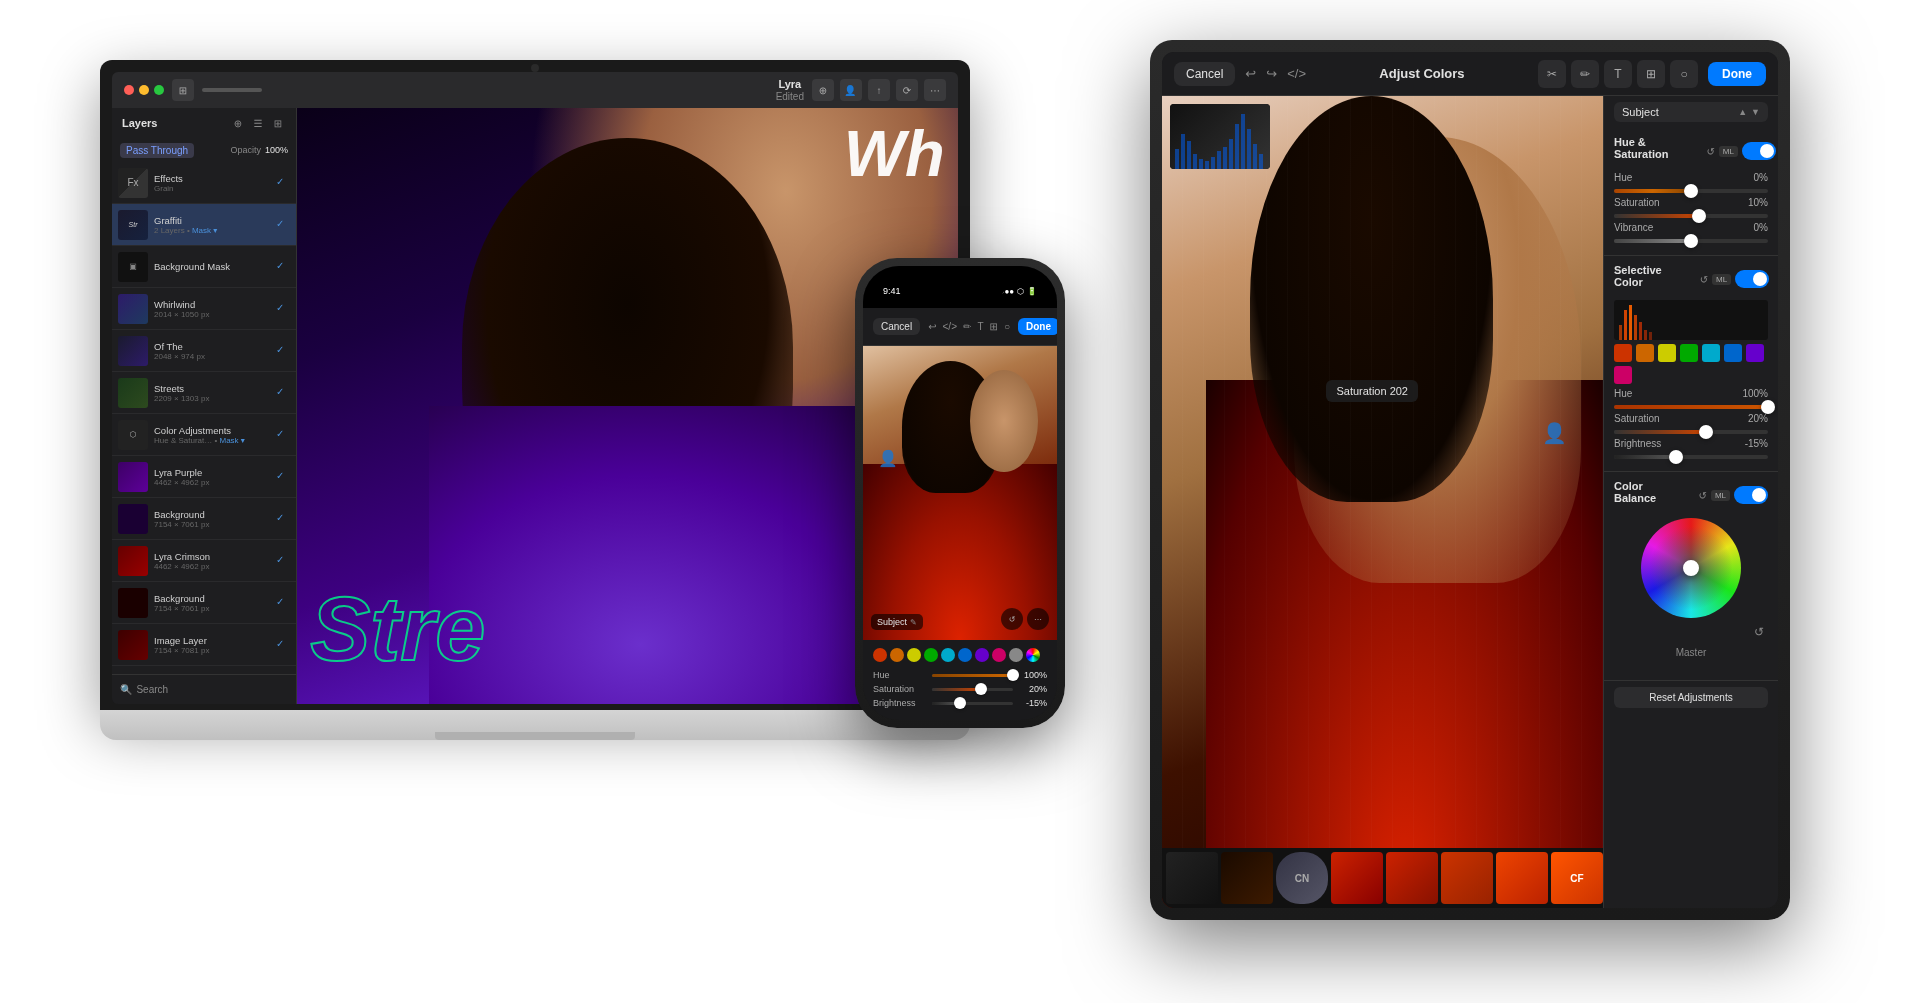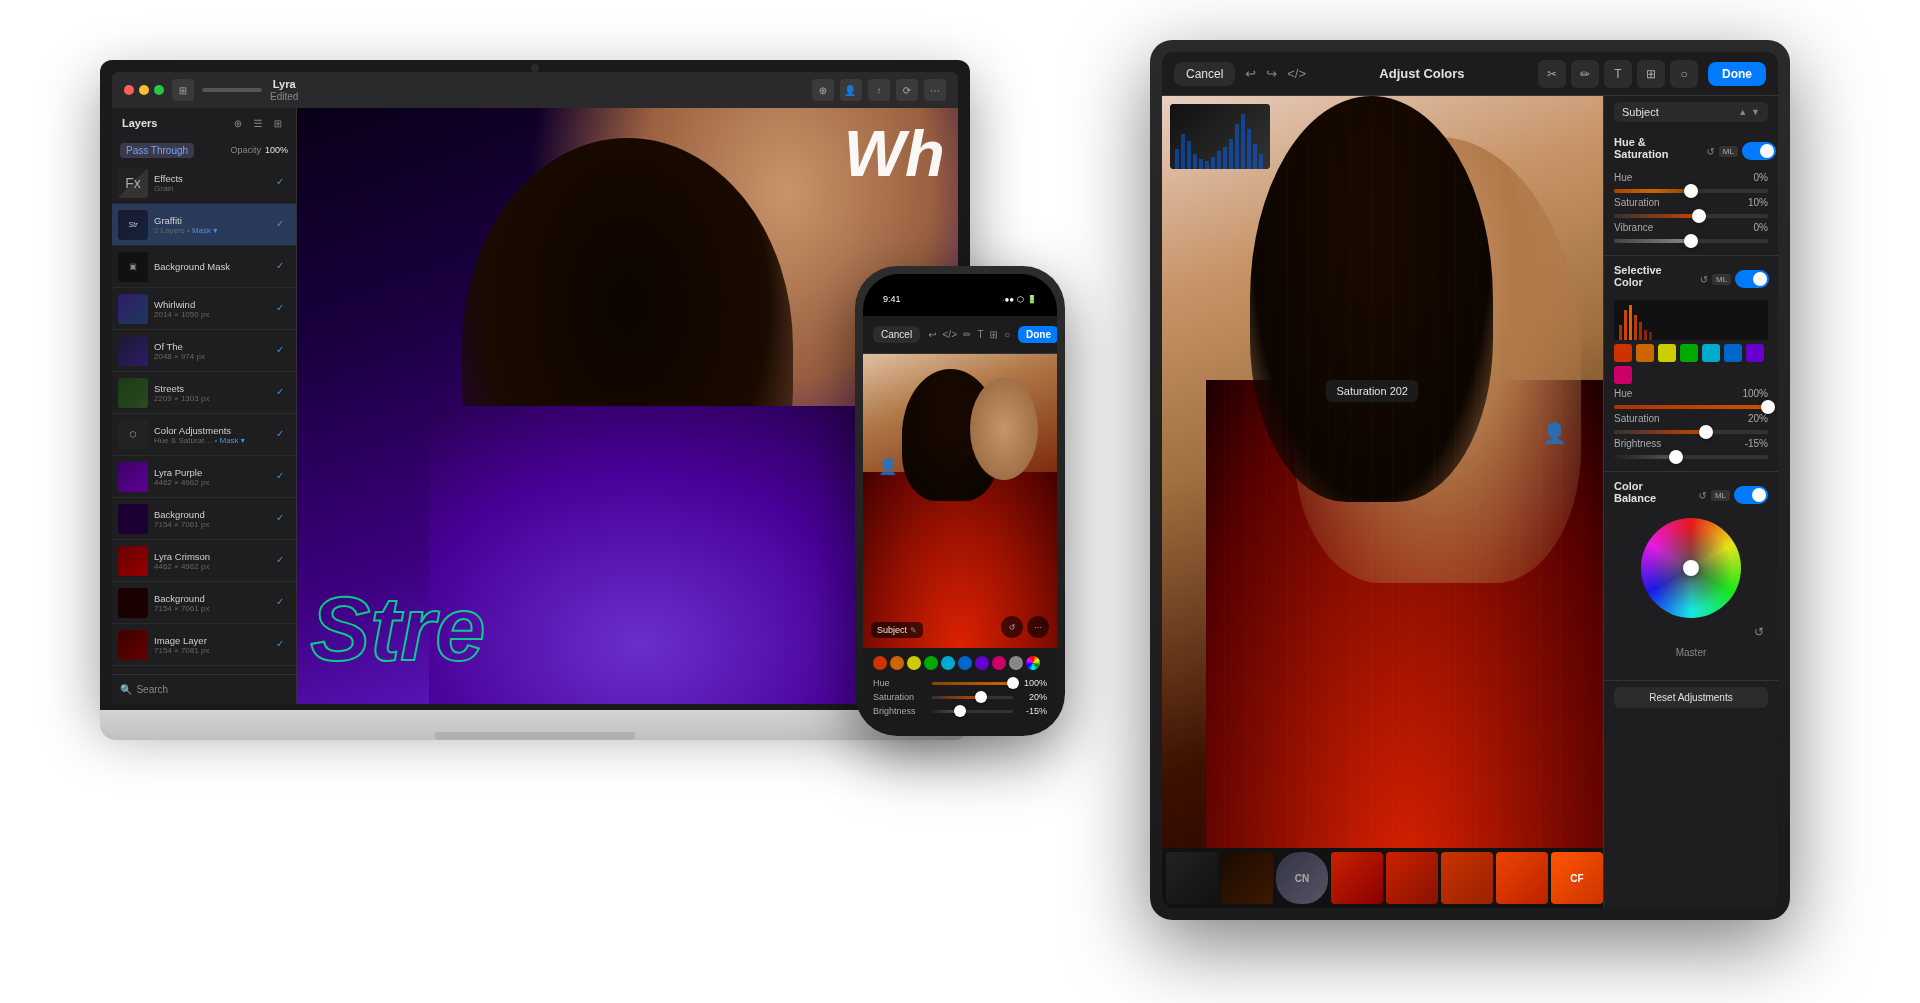--- a/index.html
+++ b/index.html
@@ -106,21 +106,21 @@
     }
 
     .mac-dot-red { background: #ff5f57; }
     .mac-dot-yellow { background: #febc2e; }
     .mac-dot-green { background: #28c840; }
 
     .mac-toolbar-center {
       flex: 1;
       display: flex;
       align-items: center;
-      justify-content: flex-start;
+      justify-content: flex-end;
       gap: 8px;
     }
 
     .mac-title {
       color: #e0e0e0;
       font-size: 11px;
       font-weight: 600;
       text-align: center;
       line-height: 1.2;
     }
@@ -551,21 +551,21 @@
     }
 
     .thumb-red { background: linear-gradient(135deg, #cc2200 0%, #880000 100%); }
     .thumb-dark { background: linear-gradient(135deg, #222 0%, #111 100%); }
 
     
     .iphone {
       position: absolute;
       left: 50%;
       transform: translateX(-50%);
-      top: 266px;
+      top: 258px;
       width: 210px;
       height: 470px;
     }
 
     .iphone-body {
       position: absolute;
       inset: 0;
       background: linear-gradient(180deg, #2c2c2c 0%, #1a1a1a 100%);
       border-radius: 42px;
       box-shadow: 0 20px 60px rgba(0,0,0,0.5);
@@ -907,21 +907,21 @@
               <div class="blend-mode-btn">Pass Through</div>
               <div style="display:flex;gap:4px;align-items:center;">
                 <span class="opacity-label">Opacity</span>
                 <span class="opacity-value">100%</span>
               </div>
             </div>
             <div class="layer-list">
 
               <div class="layer-item">
                 <div class="layer-thumb layer-thumb-effects">
-                  <span style="color:#aaa;font-size:14px;">Fx</span>
+                  <span style="color:#aaa;font-size:10px;">Fx</span>
                 </div>
                 <div class="layer-info">
                   <div class="layer-name">Effects</div>
                   <div class="layer-meta">Grain</div>
                 </div>
                 <div class="layer-check">✓</div>
               </div>
               <div class="layer-item active">
                 <div class="layer-thumb layer-thumb-graffiti">
                   <span style="color:#ccc;font-size:7px;font-style:italic;">Str</span>

